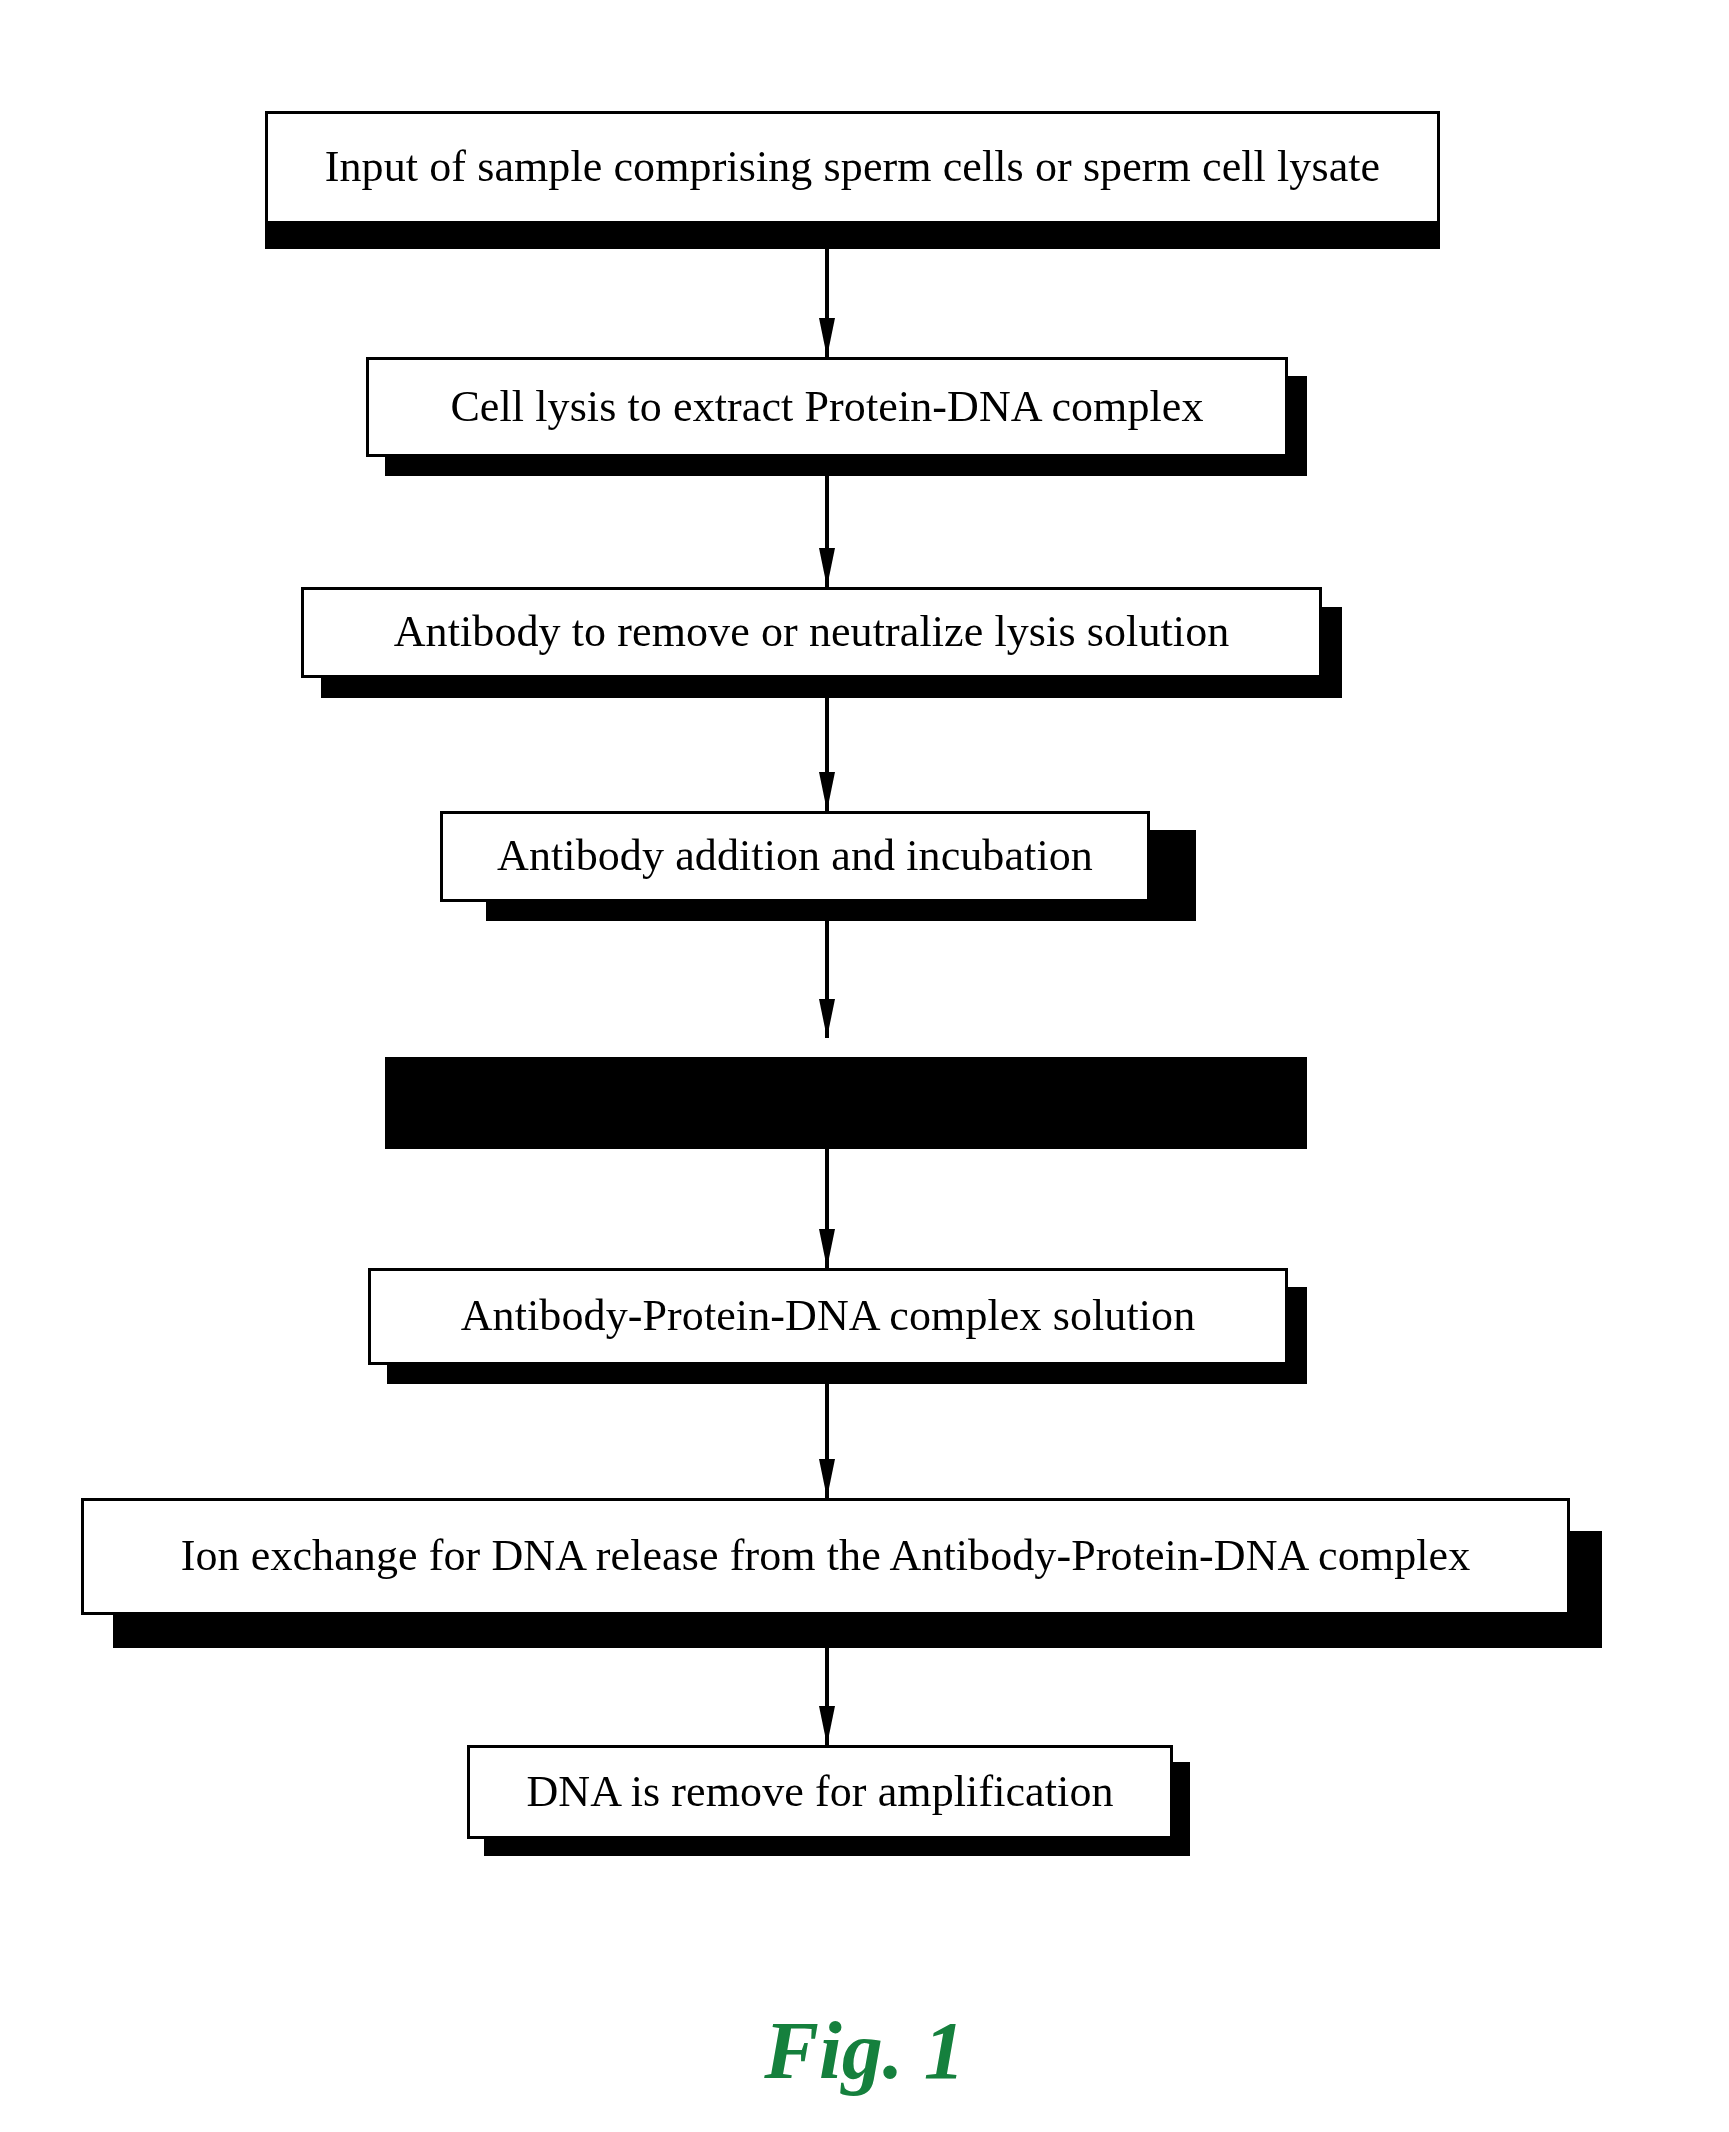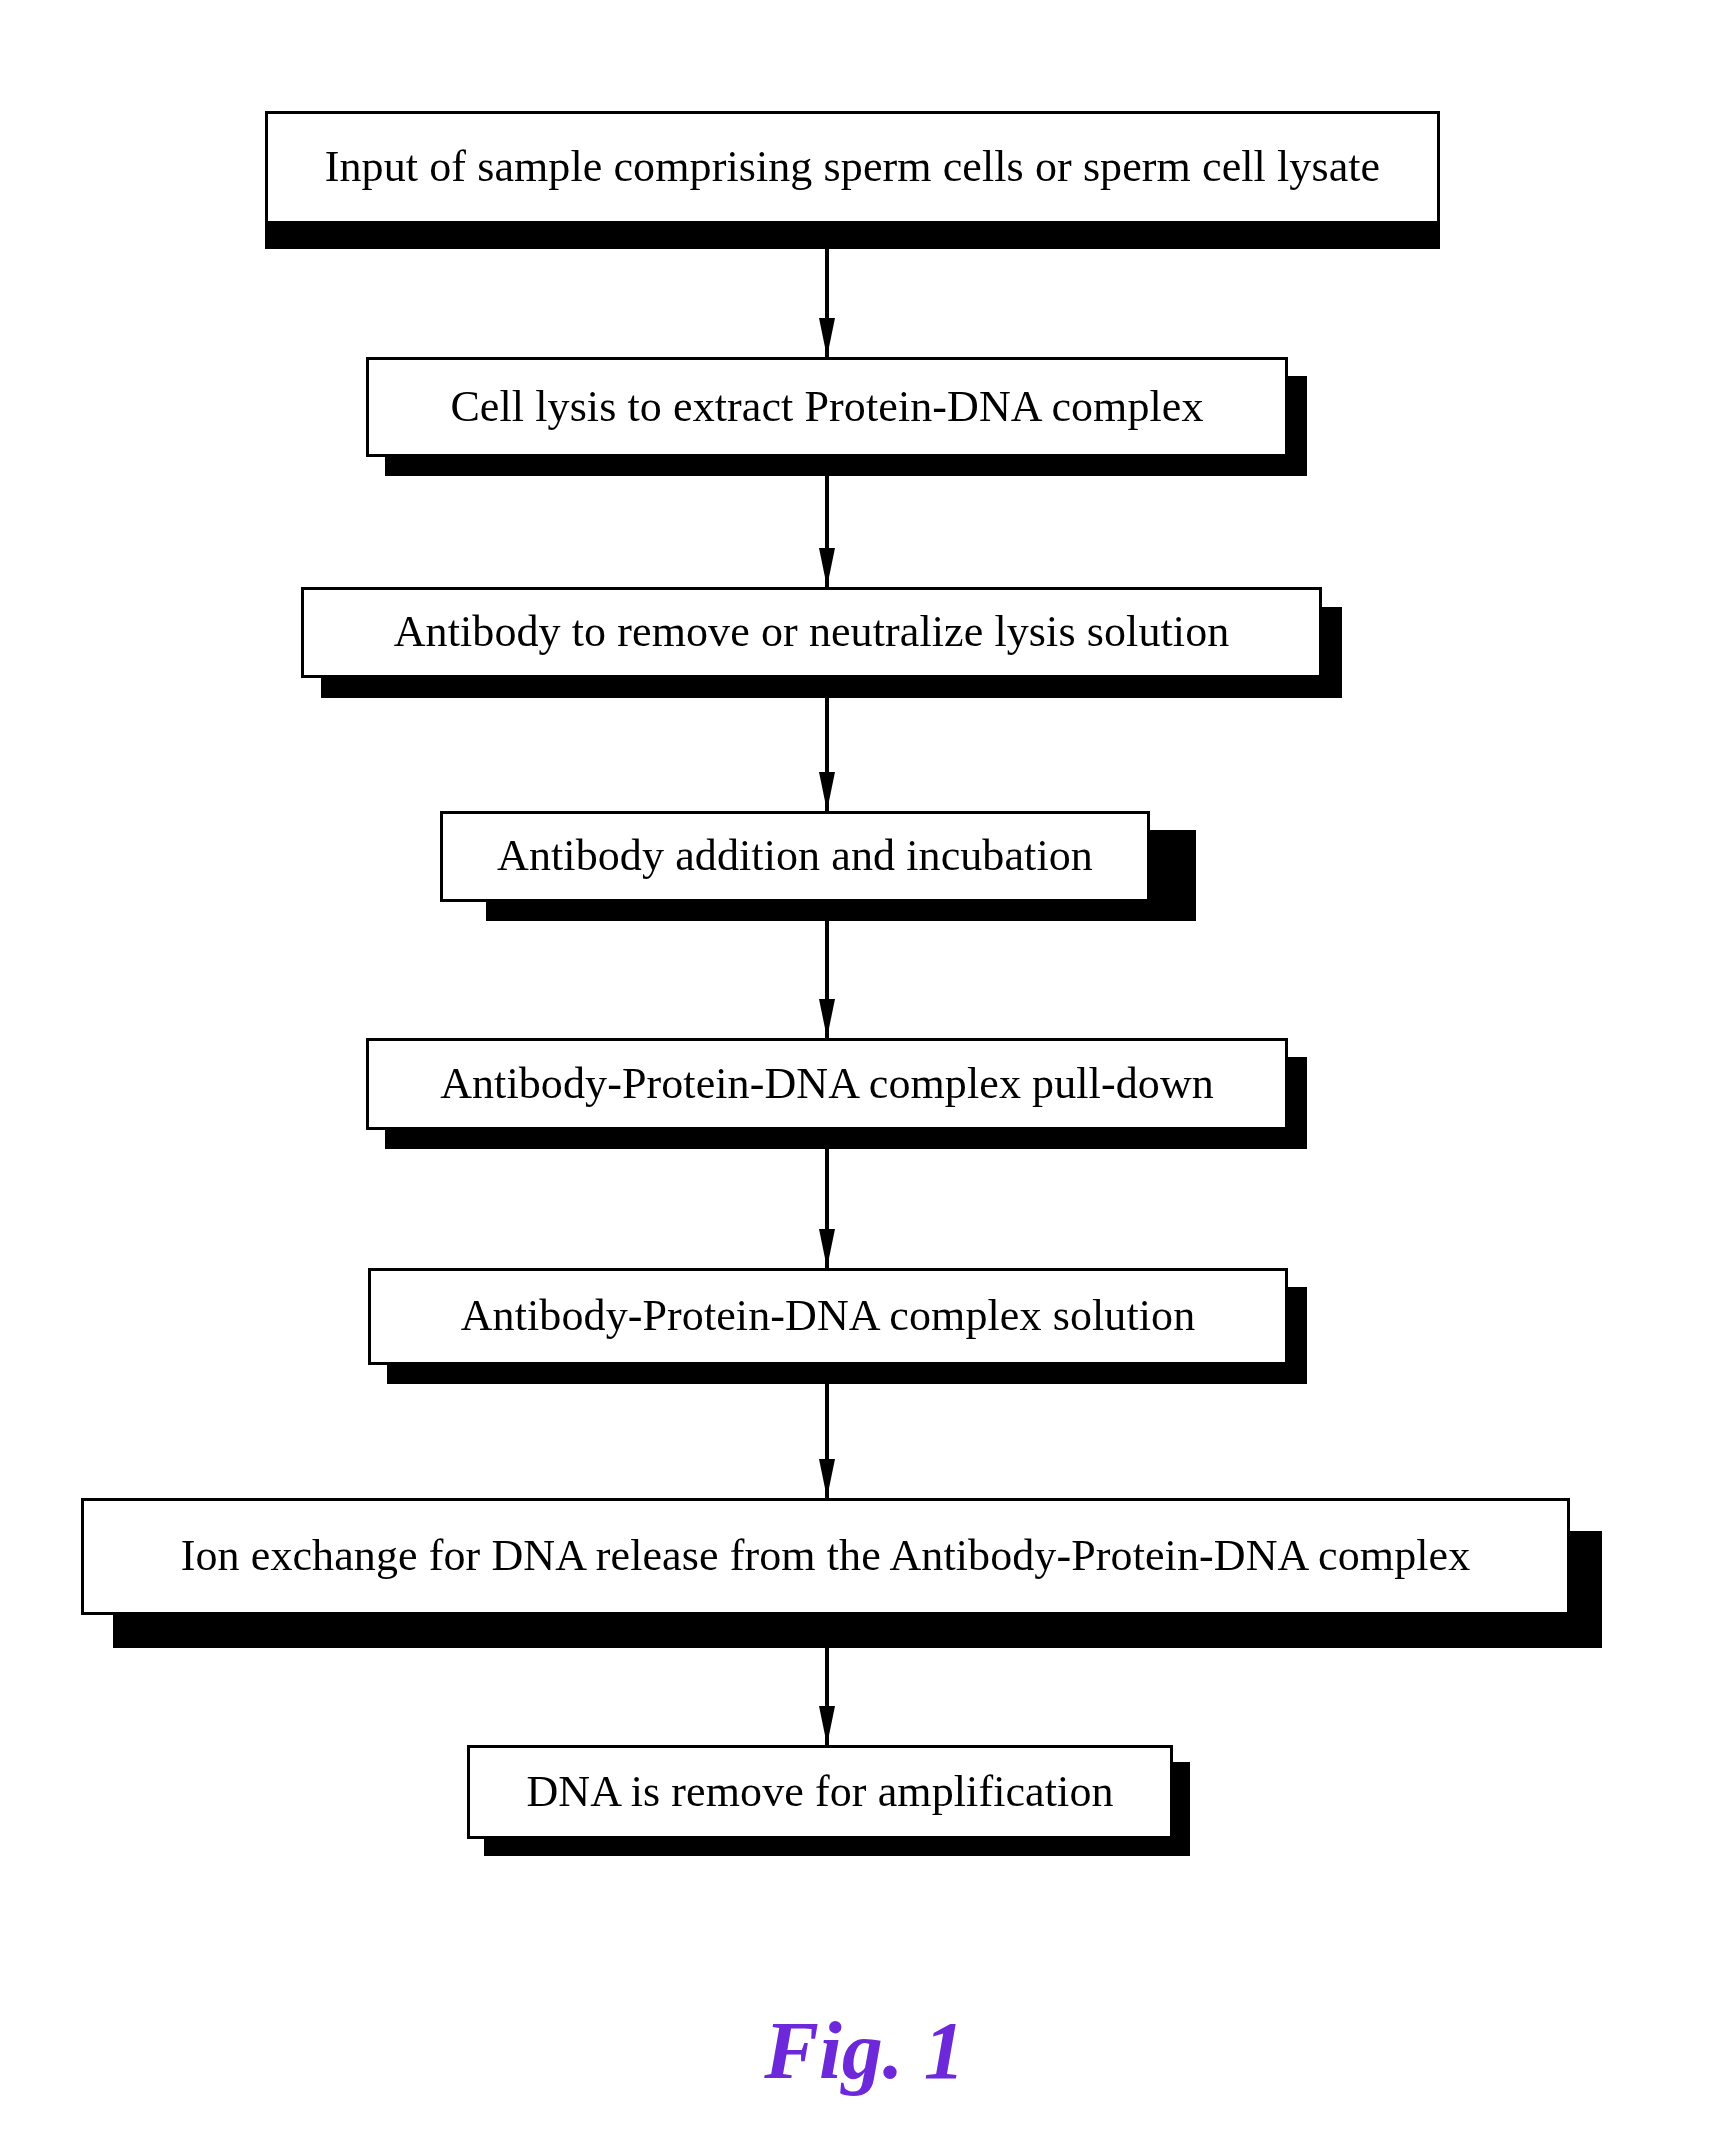--- a/index.html
+++ b/index.html
@@ -71,21 +71,21 @@
 
   
   .caption {
     position: absolute;
     text-align: center;
     font-family: "Liberation Serif", "DejaVu Serif", serif;
     font-style: italic;
     font-weight: 700;
     font-size: 82px;
     line-height: 1;
-    color: #6d28d9;
+    color: #15803d;
     white-space: nowrap;
   }
 </style>
 </head>
 <body>
 
 <div id="figure-root">
 
   <div class="node-shadow" style="left:265px; top:136px; width:1175px; height:113px;"></div>
   <div class="node" style="left:239px; top:111px; width:1175px; height:113px;margin-left:26px;">
@@ -121,23 +121,20 @@
   <div class="node" style="left:440px; top:811px; width:710px; height:91px;text-align:right;">
     <span class="node-label">Antibody addition and incubation</span>
   </div>
 
   <div class="connector" style="left:825px; top:902px; width:4.3px; height:136px;">
     <div class="shaft" style="height:136px;"></div>
     <div class="head" style="top:97px;"></div>
   </div>
 
   <div class="node-shadow" style="left:385px; top:1057px; width:922px; height:92px;"></div>
-  <div class="node" style="left:366px; top:1038px; width:922px; height:92px;">
-    <span class="node-label">Antibody-Protein-DNA complex pull-down</span>
-  </div>
 
   <div class="connector" style="left:825px; top:1130px; width:4.3px; height:138px;">
     <div class="shaft" style="height:138px;"></div>
     <div class="head" style="top:99px;"></div>
   </div>
 
   <div class="node-shadow" style="left:387px; top:1287px; width:920px; height:97px;"></div>
   <div class="node" style="left:368px; top:1268px; width:920px; height:97px;">
     <span class="node-label">Antibody-Protein-DNA complex solution</span>
   </div>

